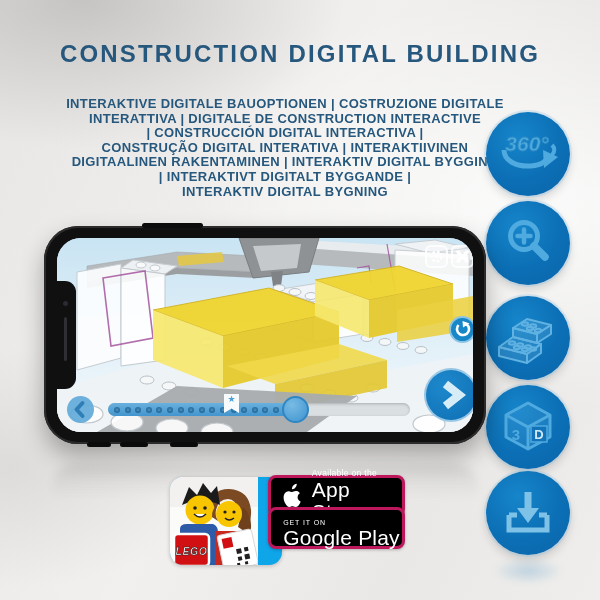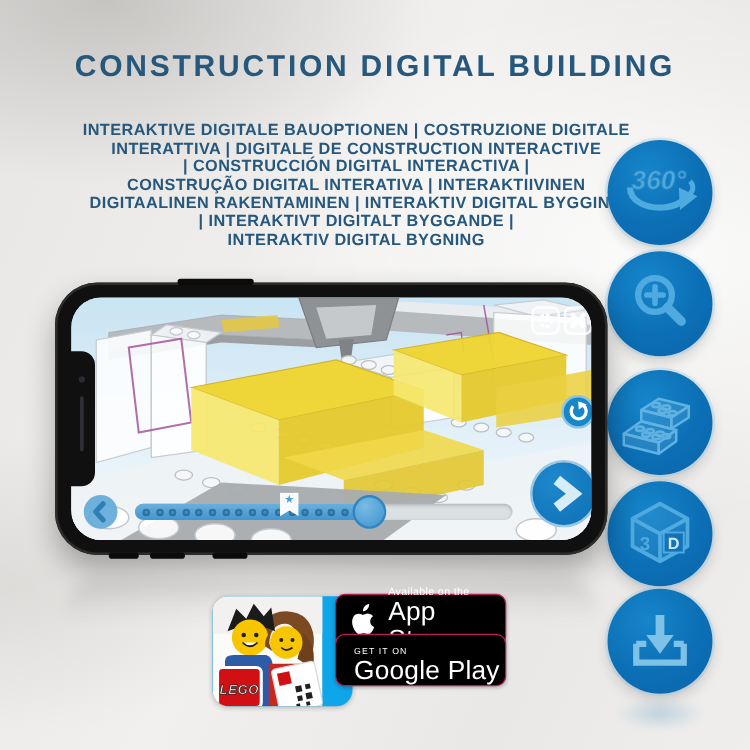--- a/index.html
+++ b/index.html
@@ -63,21 +63,21 @@
   .slider-thumb{left:225px;top:158px;width:27px;height:27px;border-radius:50%;z-index:8;
     background:radial-gradient(circle at 35% 30%, #79BBE4, #3F94CF);
     border:2px solid #2F86C2;box-sizing:border-box;}
   .phone-reflection{left:52px;top:464px;width:426px;height:46px;border-radius:28px;z-index:0;
     background:linear-gradient(180deg, rgba(110,110,112,.40), rgba(110,110,112,0) 75%);
     filter:blur(5px);opacity:.45;}
   
   .lego-app{left:170px;top:477px;width:112px;height:88px;border-radius:13px;overflow:hidden;
     background:#0ea5e9;box-shadow:0 1px 4px rgba(0,0,0,.22);z-index:3;}
   .store-badge{left:268px;width:137px;height:42px;background:#000;border-radius:8px;
-    border:1px solid #be185d;box-sizing:border-box;display:flex;align-items:center;
+    border:3px solid #be185d;box-sizing:border-box;display:flex;align-items:center;
     padding-left:10px;gap:9px;z-index:3;box-shadow:0 1px 3px rgba(0,0,0,.25);}
   .apple-badge{top:475px;} .gplay-badge{top:507px;flex-direction:column;}
   .badge-text{display:flex;flex-direction:column;justify-content:center;color:#fff;line-height:1.05;}
   .bt-small{font-size:8.5px;letter-spacing:.3px;color:#fff;}
   .bt-gp-small{font-size:7px;letter-spacing:.9px;color:#fff;}
   .bt-big{font-size:21px;letter-spacing:.2px;color:#fff;font-weight:500;margin-top:1px;}
 </style>
 </head>
 <body>
 

